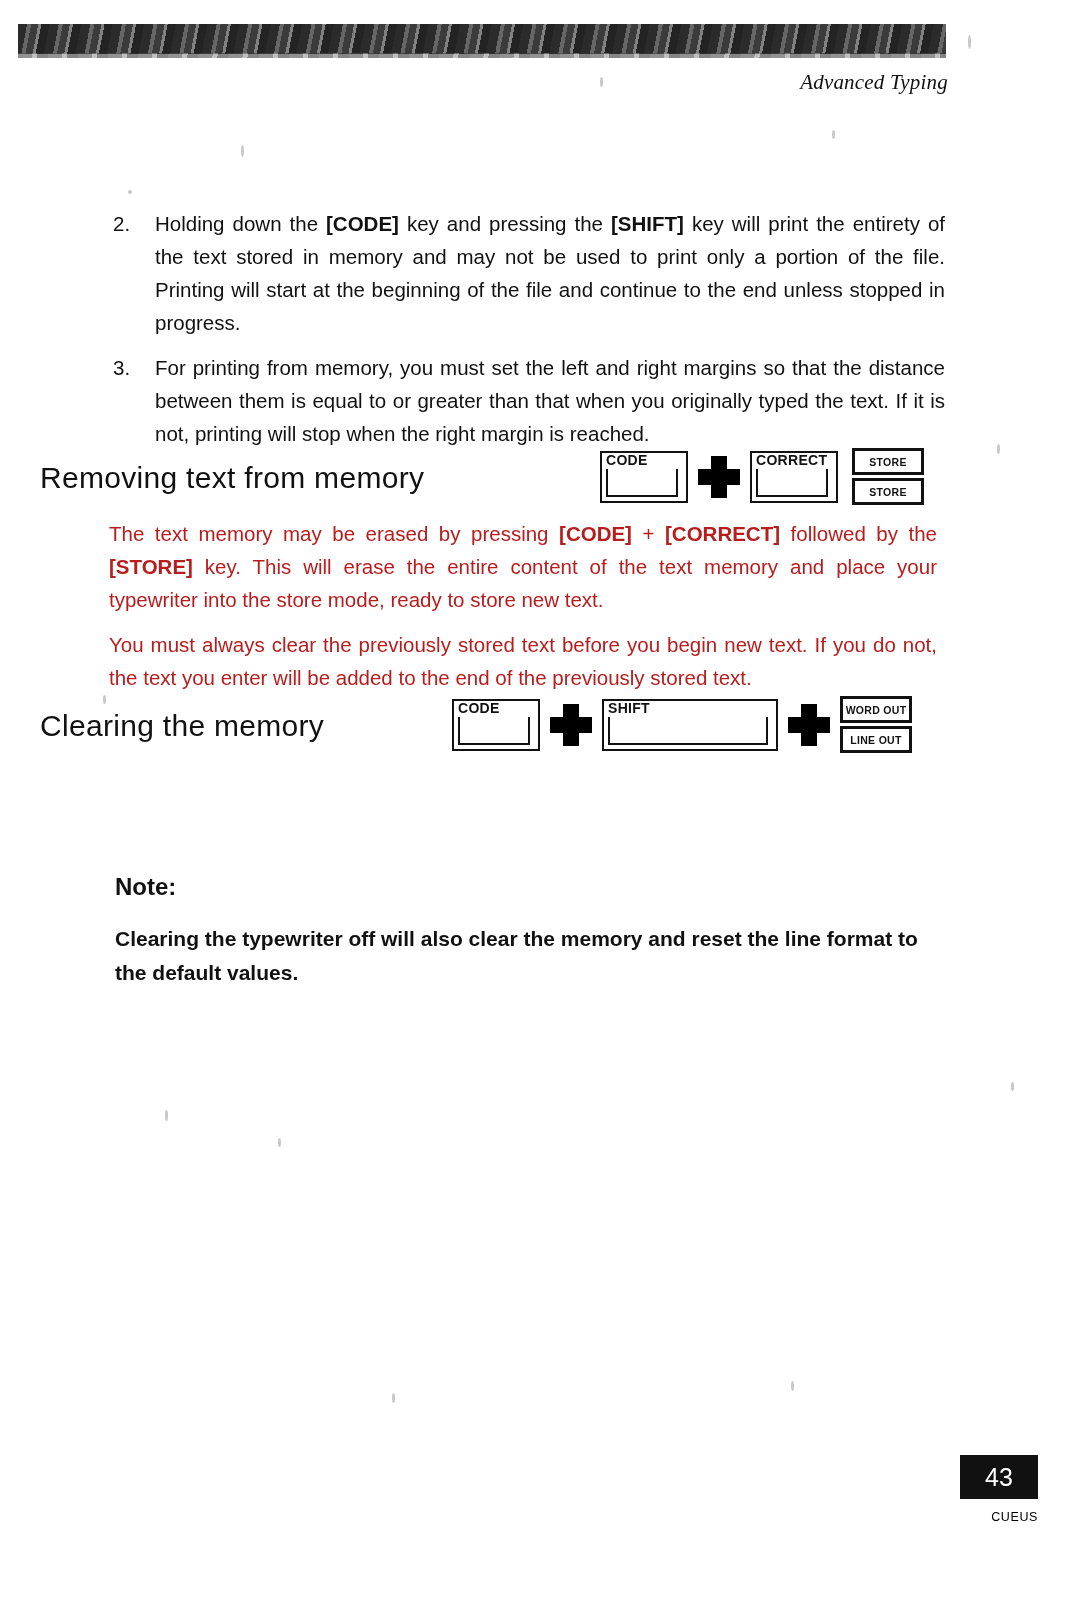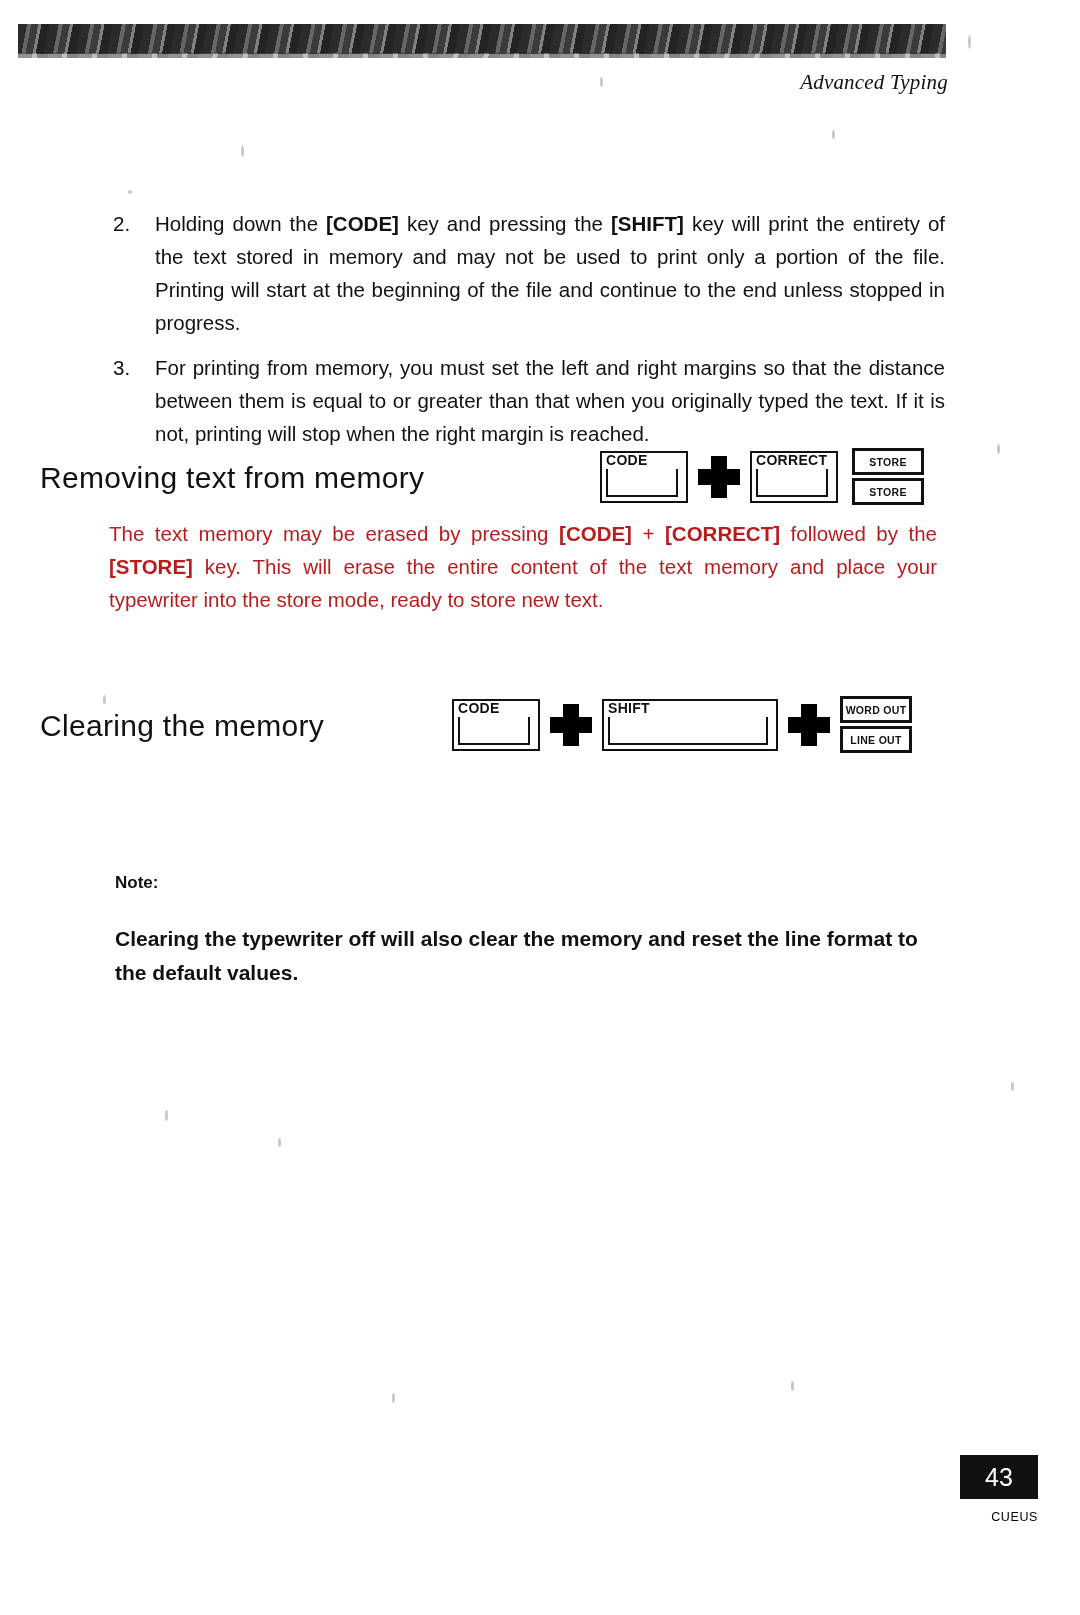--- a/index.html
+++ b/index.html
@@ -95,21 +95,21 @@
     width: 828px;
     font-size: 20.5px;
     line-height: 33px;
     text-align: justify;
     color: #b91c1c;
   }
 
   .note-label {
     position: absolute;
     left: 115px;
-    font-size: 17px;
+    font-size: 24px;
     font-weight: bold;
   }
   .note-body {
     position: absolute;
     left: 115px;
     width: 828px;
     font-size: 21px;
     font-weight: bold;
     line-height: 34px;
   }
@@ -263,20 +263,21 @@
       <div class="key-small">
           <span class="inner">STORE</span>
         </div>
       <div class="key-small">
           <span class="inner">STORE</span>
         </div>
     </div>
   </div>
 
   <div class="para" style="top:517px;">The text memory may be erased by pressing <b>[CODE]</b> + <b>[CORRECT]</b> followed by the <b>[STORE]</b> key. This will erase the entire content of the text memory and place your typewriter into the store mode, ready to store new text.</div>
+  <div class="para" style="top:628px;">You must always clear the previously stored text before you begin new text. If you do not, the text you enter will be added to the end of the previously stored text.</div>
 
   <div class="section-head" style="top:709px;">Clearing the memory</div>
 
   <div class="keygroup" style="left:452px; top:696px;">
     <div class="key" style="width:88px;height:52px;">
       <span class="caplabel">CODE</span>
       <span class="cap-inner"></span>
     </div>
     <div class="plus"></div>
     <div class="key" style="width:176px;height:52px;">

